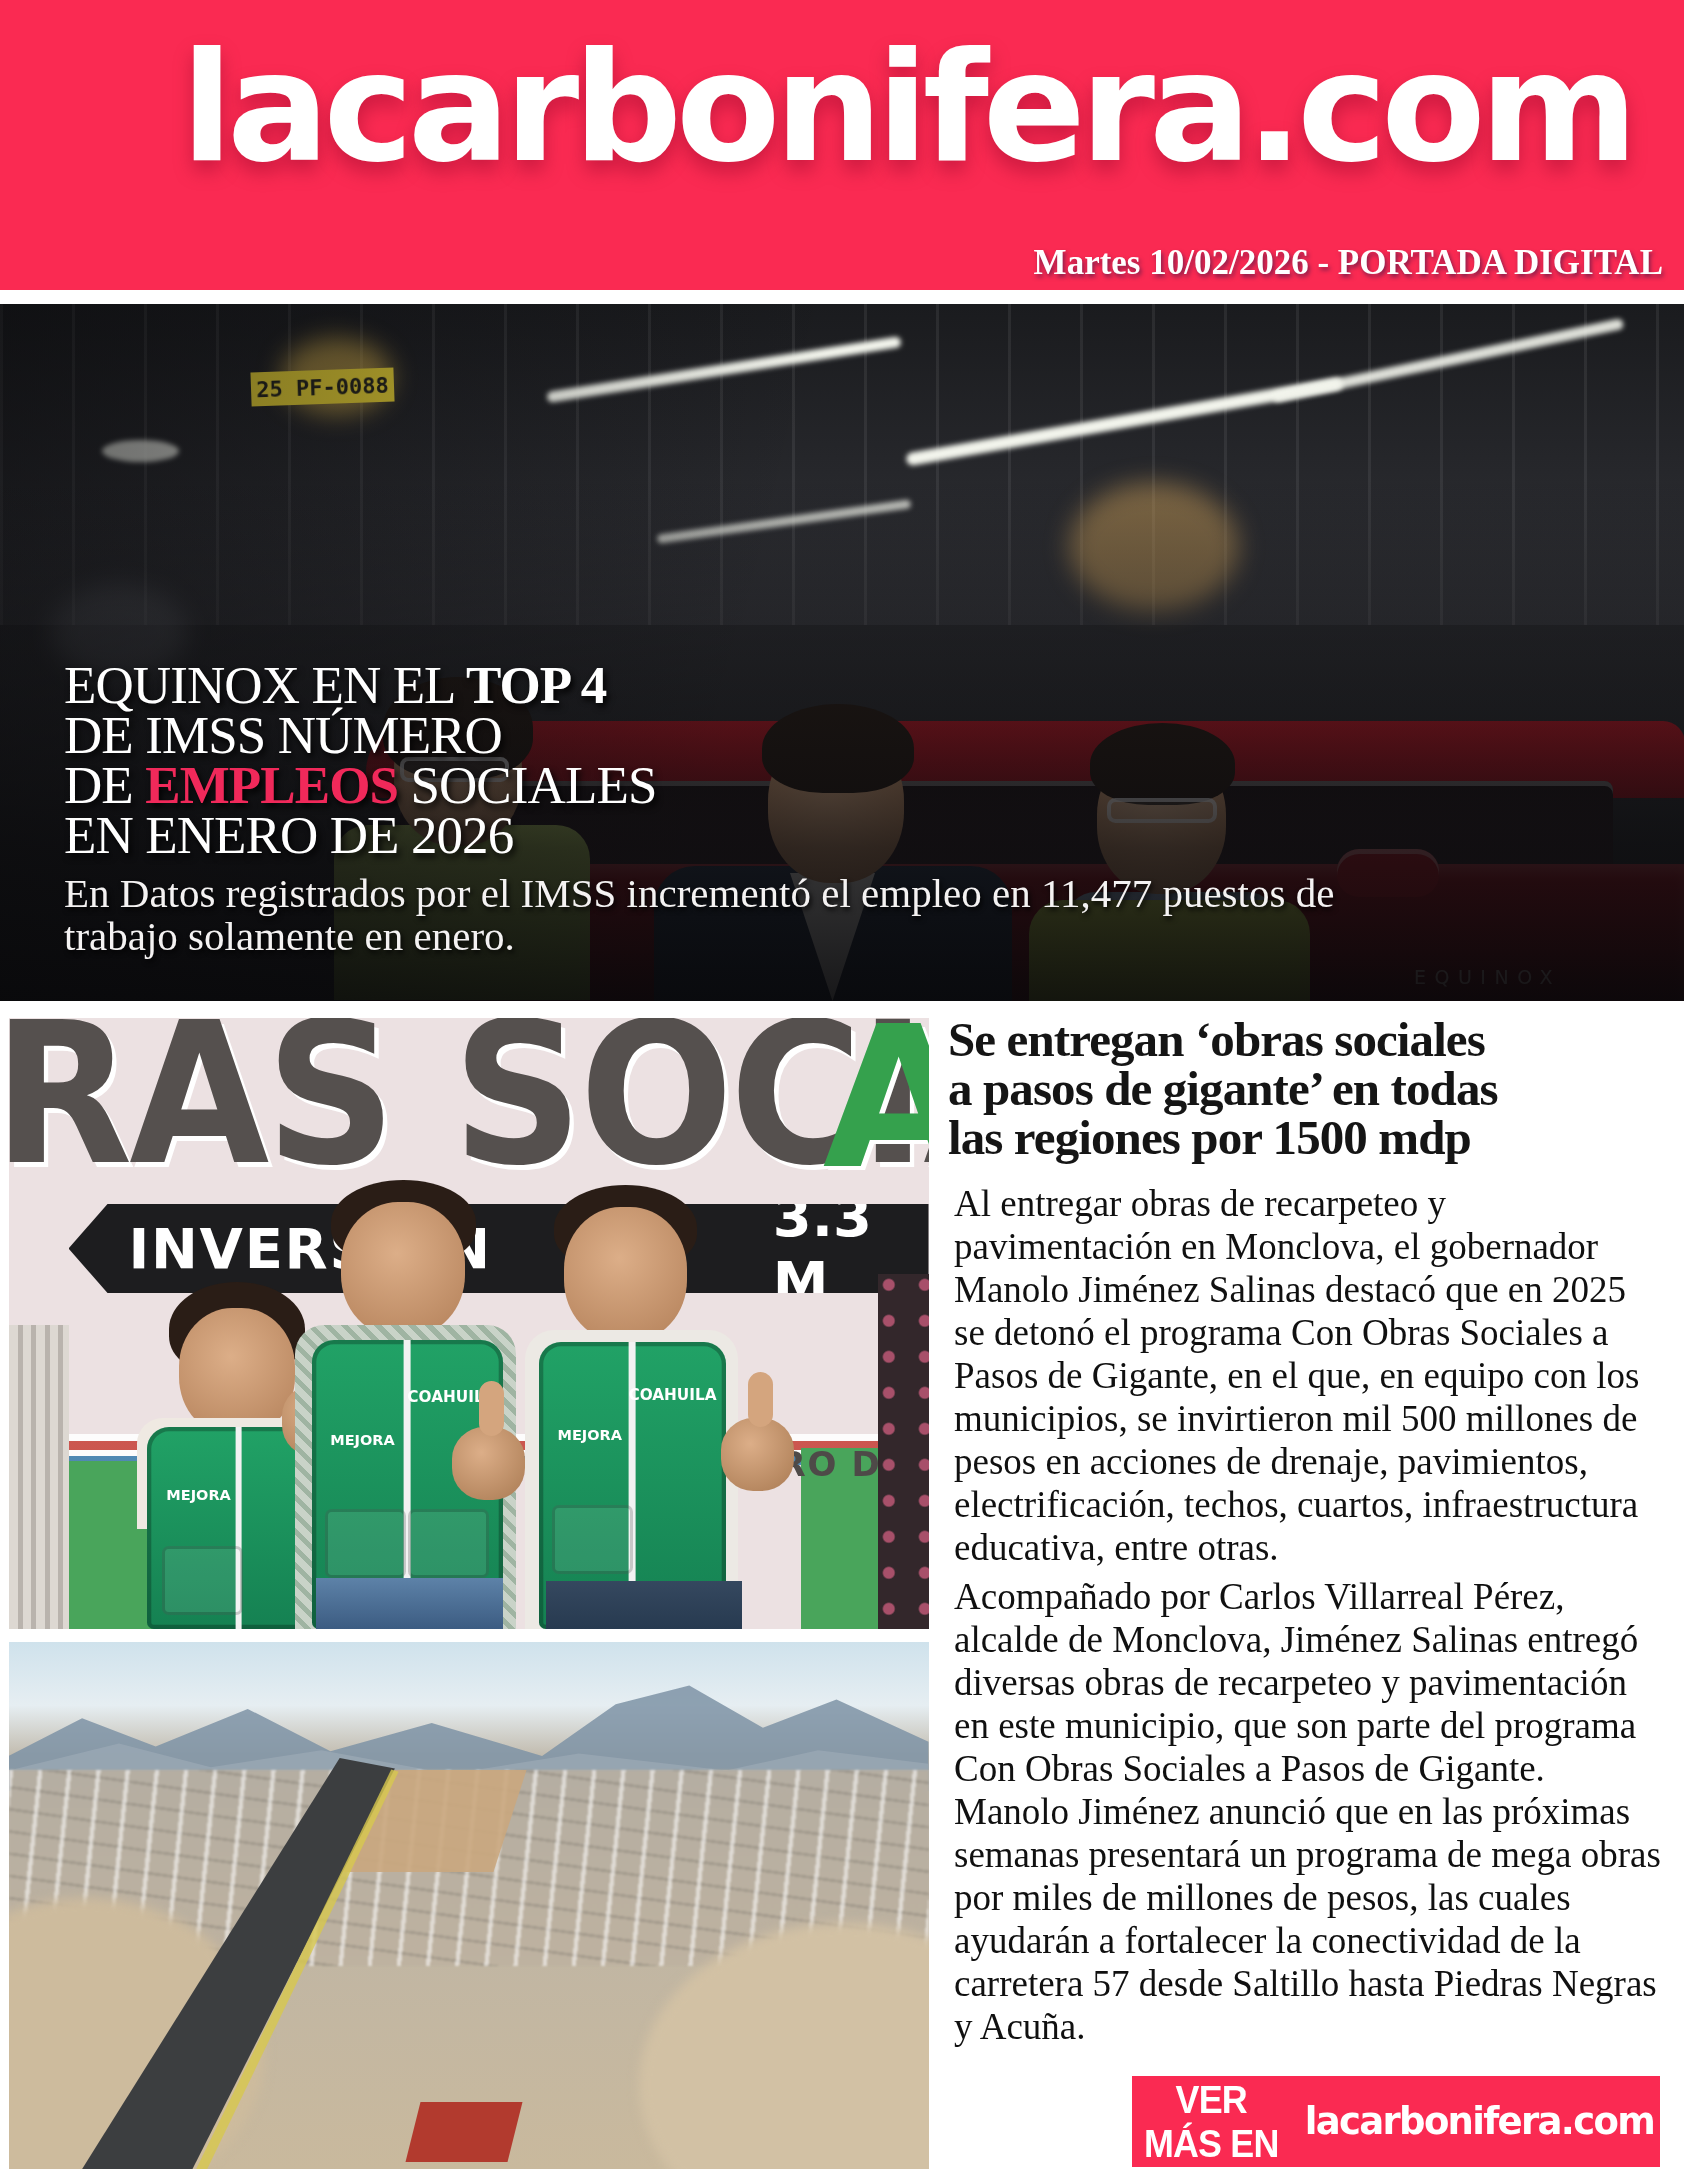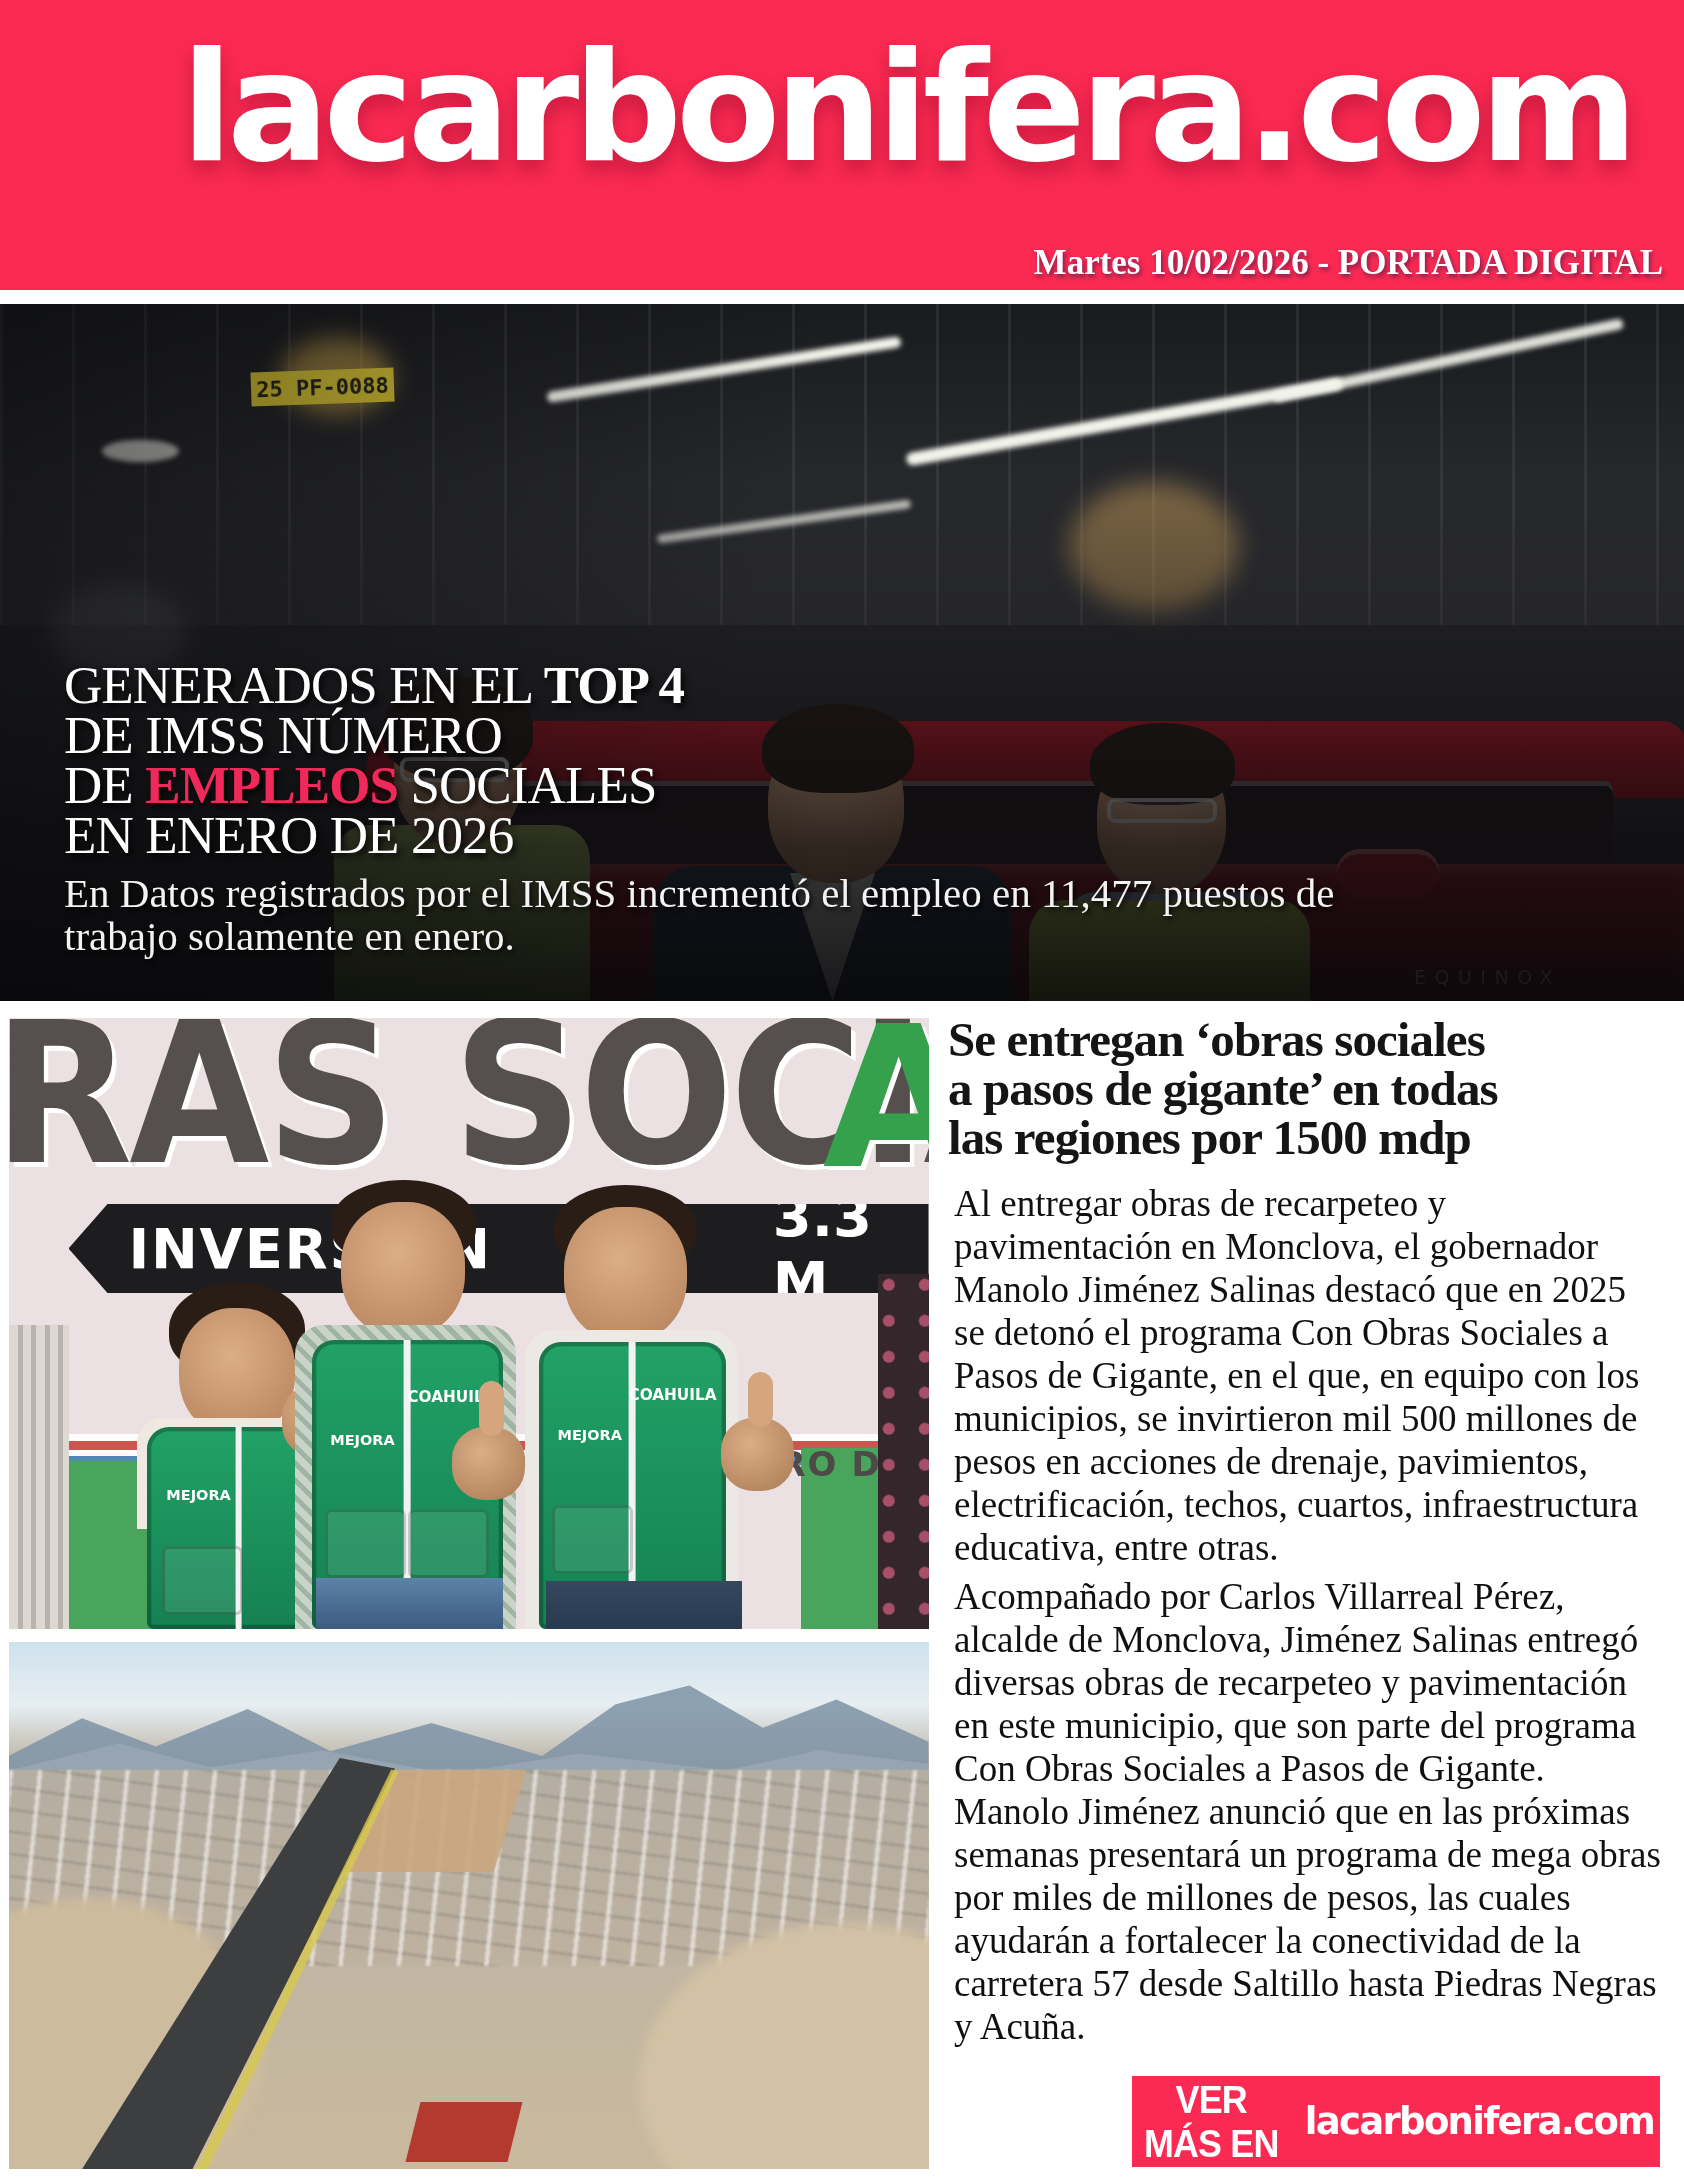--- a/index.html
+++ b/index.html
@@ -185,21 +185,21 @@
 
     <div class="p-right-shirt"></div>
     <div class="p-right-vest"></div>
     <div class="head p-right-head"></div>
     <div class="hair p-right-hair"></div>
     <div class="specs sp2"></div>
 
     <div class="hero-shade"></div>
 
     <div class="hero-text">
-      <div class="hl"><span>GENERADOS EN EL </span><b>TOP 4</b></div>
+      <div class="hl"><span>EQUINOX EN EL </span><b>TOP 4</b></div>
       <div class="hl">DE IMSS NÚMERO</div>
       <div class="hl"><span>DE </span><span class="accent">EMPLEOS</span><span> SOCIALES</span></div>
       <div class="hl">EN ENERO DE 2026</div>
       <div class="hero-sub">En Datos registrados por el IMSS incrementó el empleo en 11,477 puestos de trabajo solamente en enero.</div>
     </div>
   </div>
 
   <div class="photo-event">
     <div class="ev-letters">RAS SOCIALES</div>
     <div class="ev-letterA">A</div>

